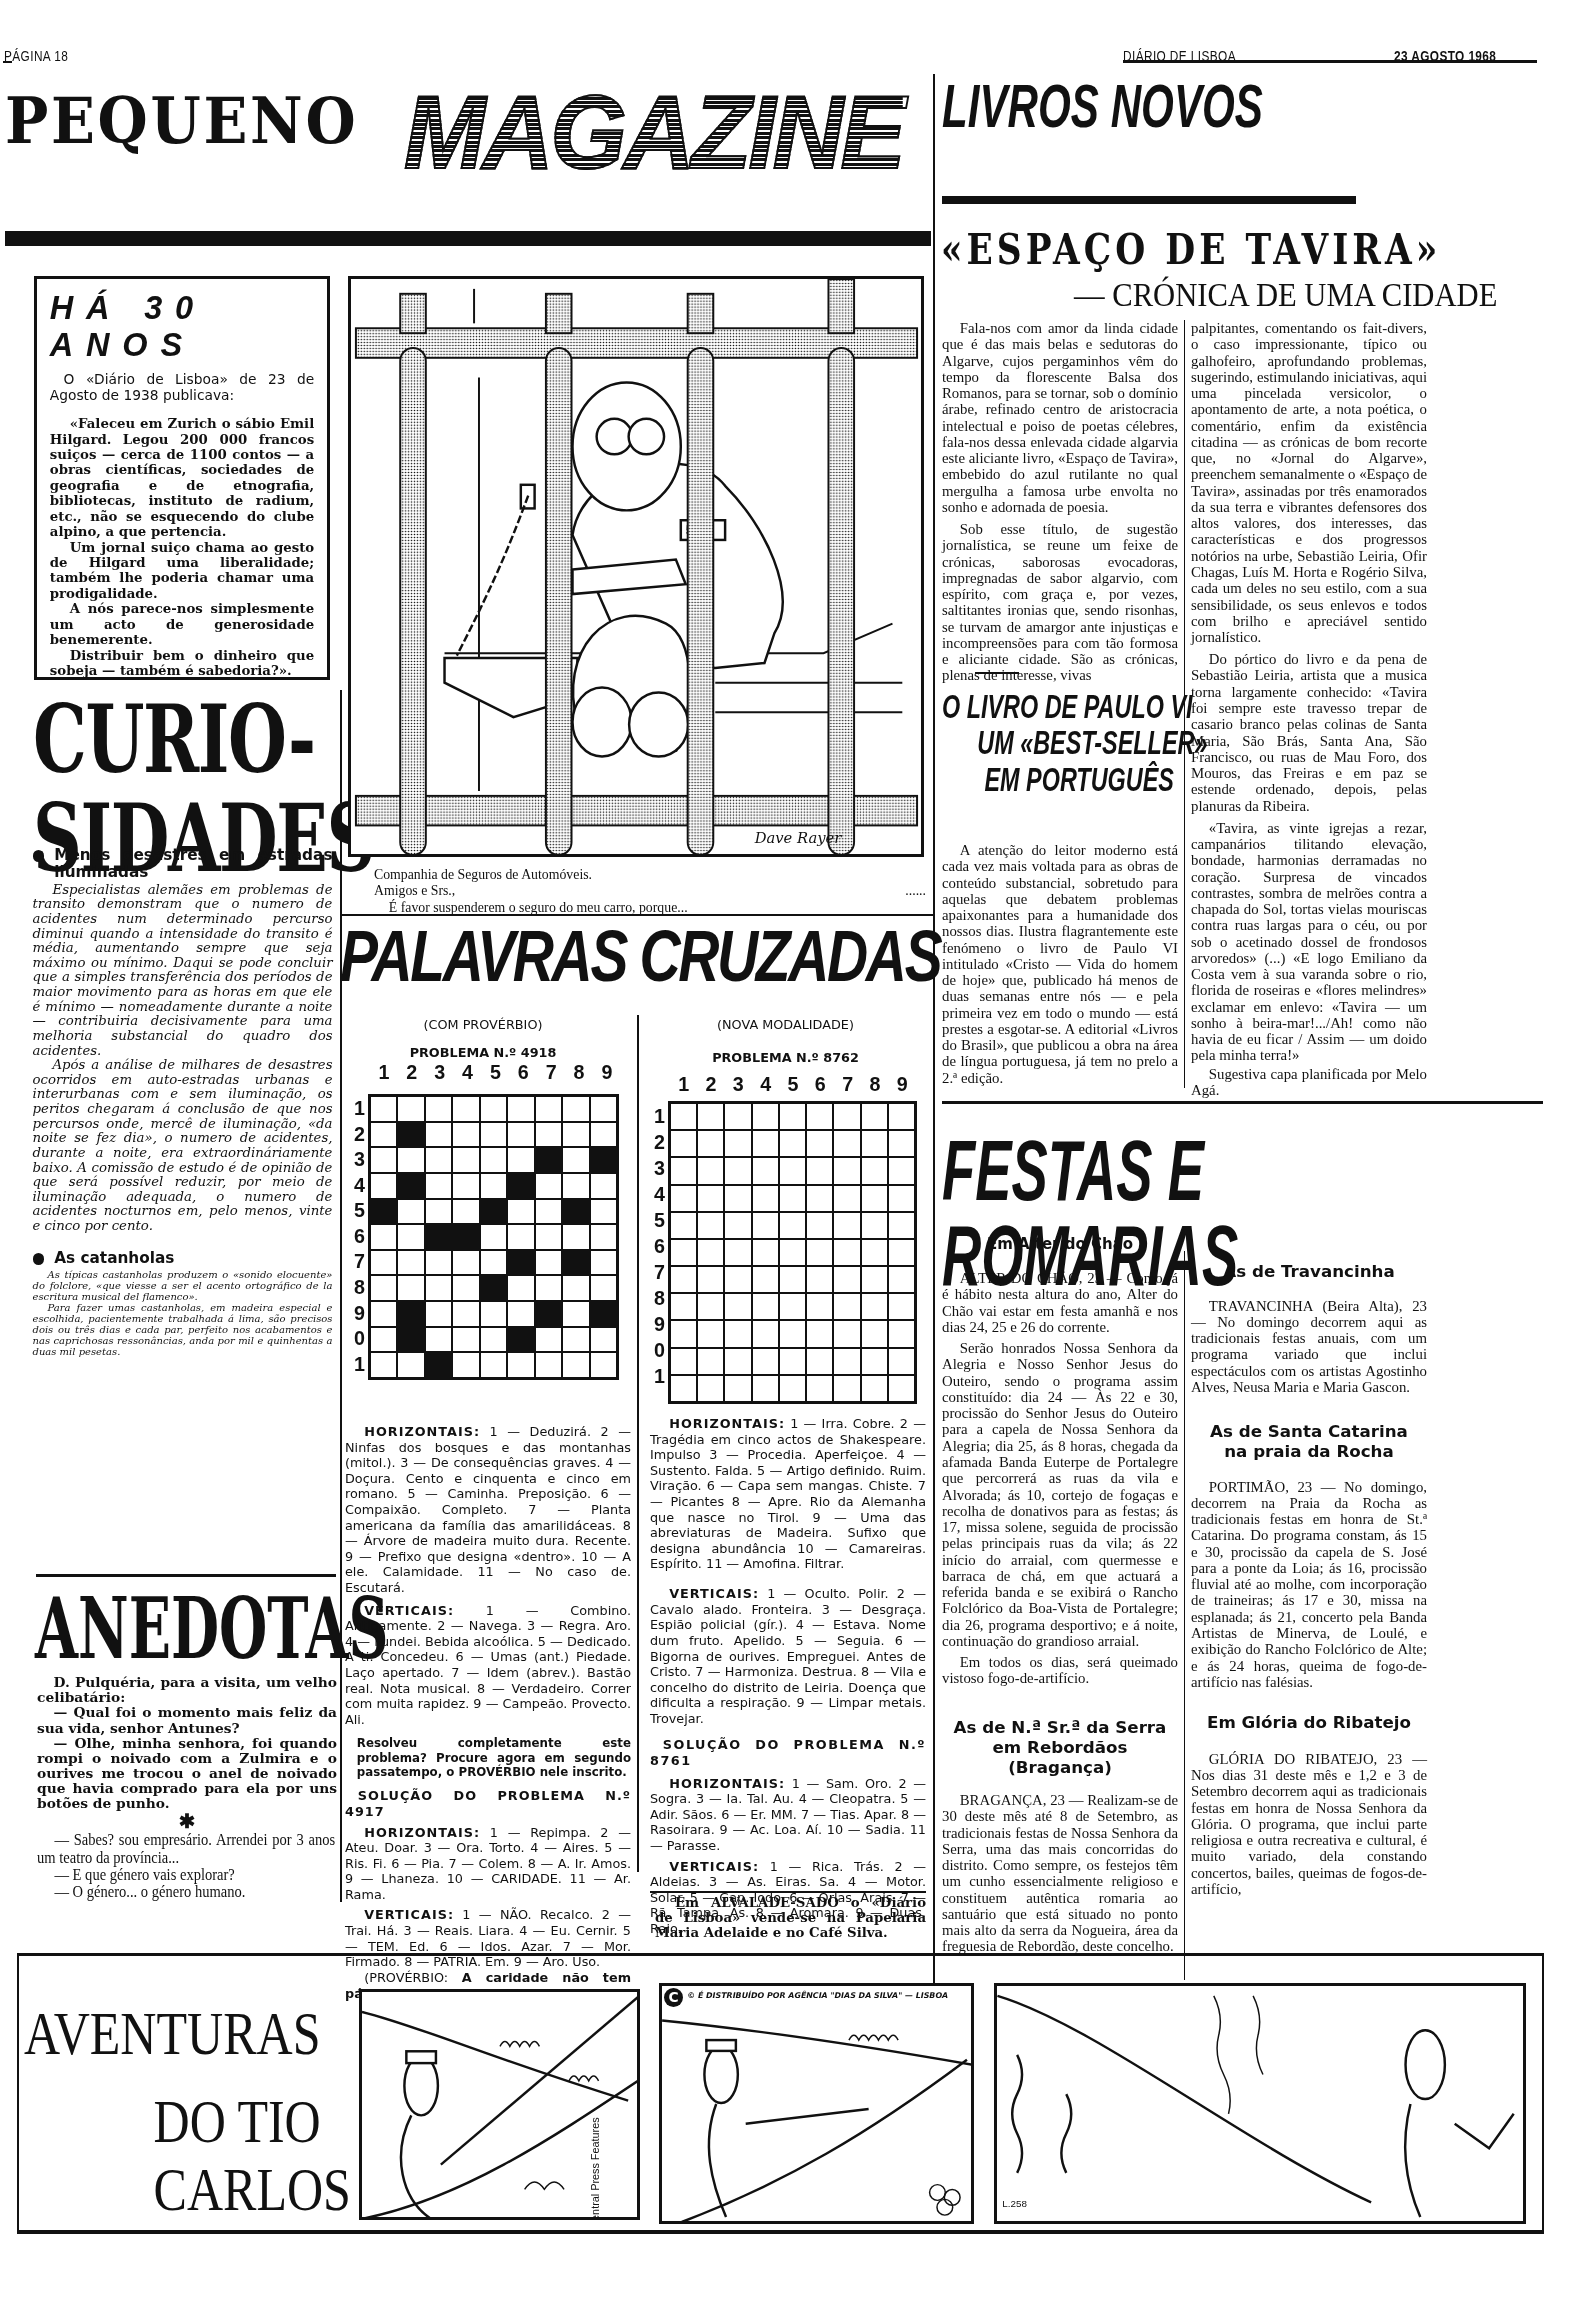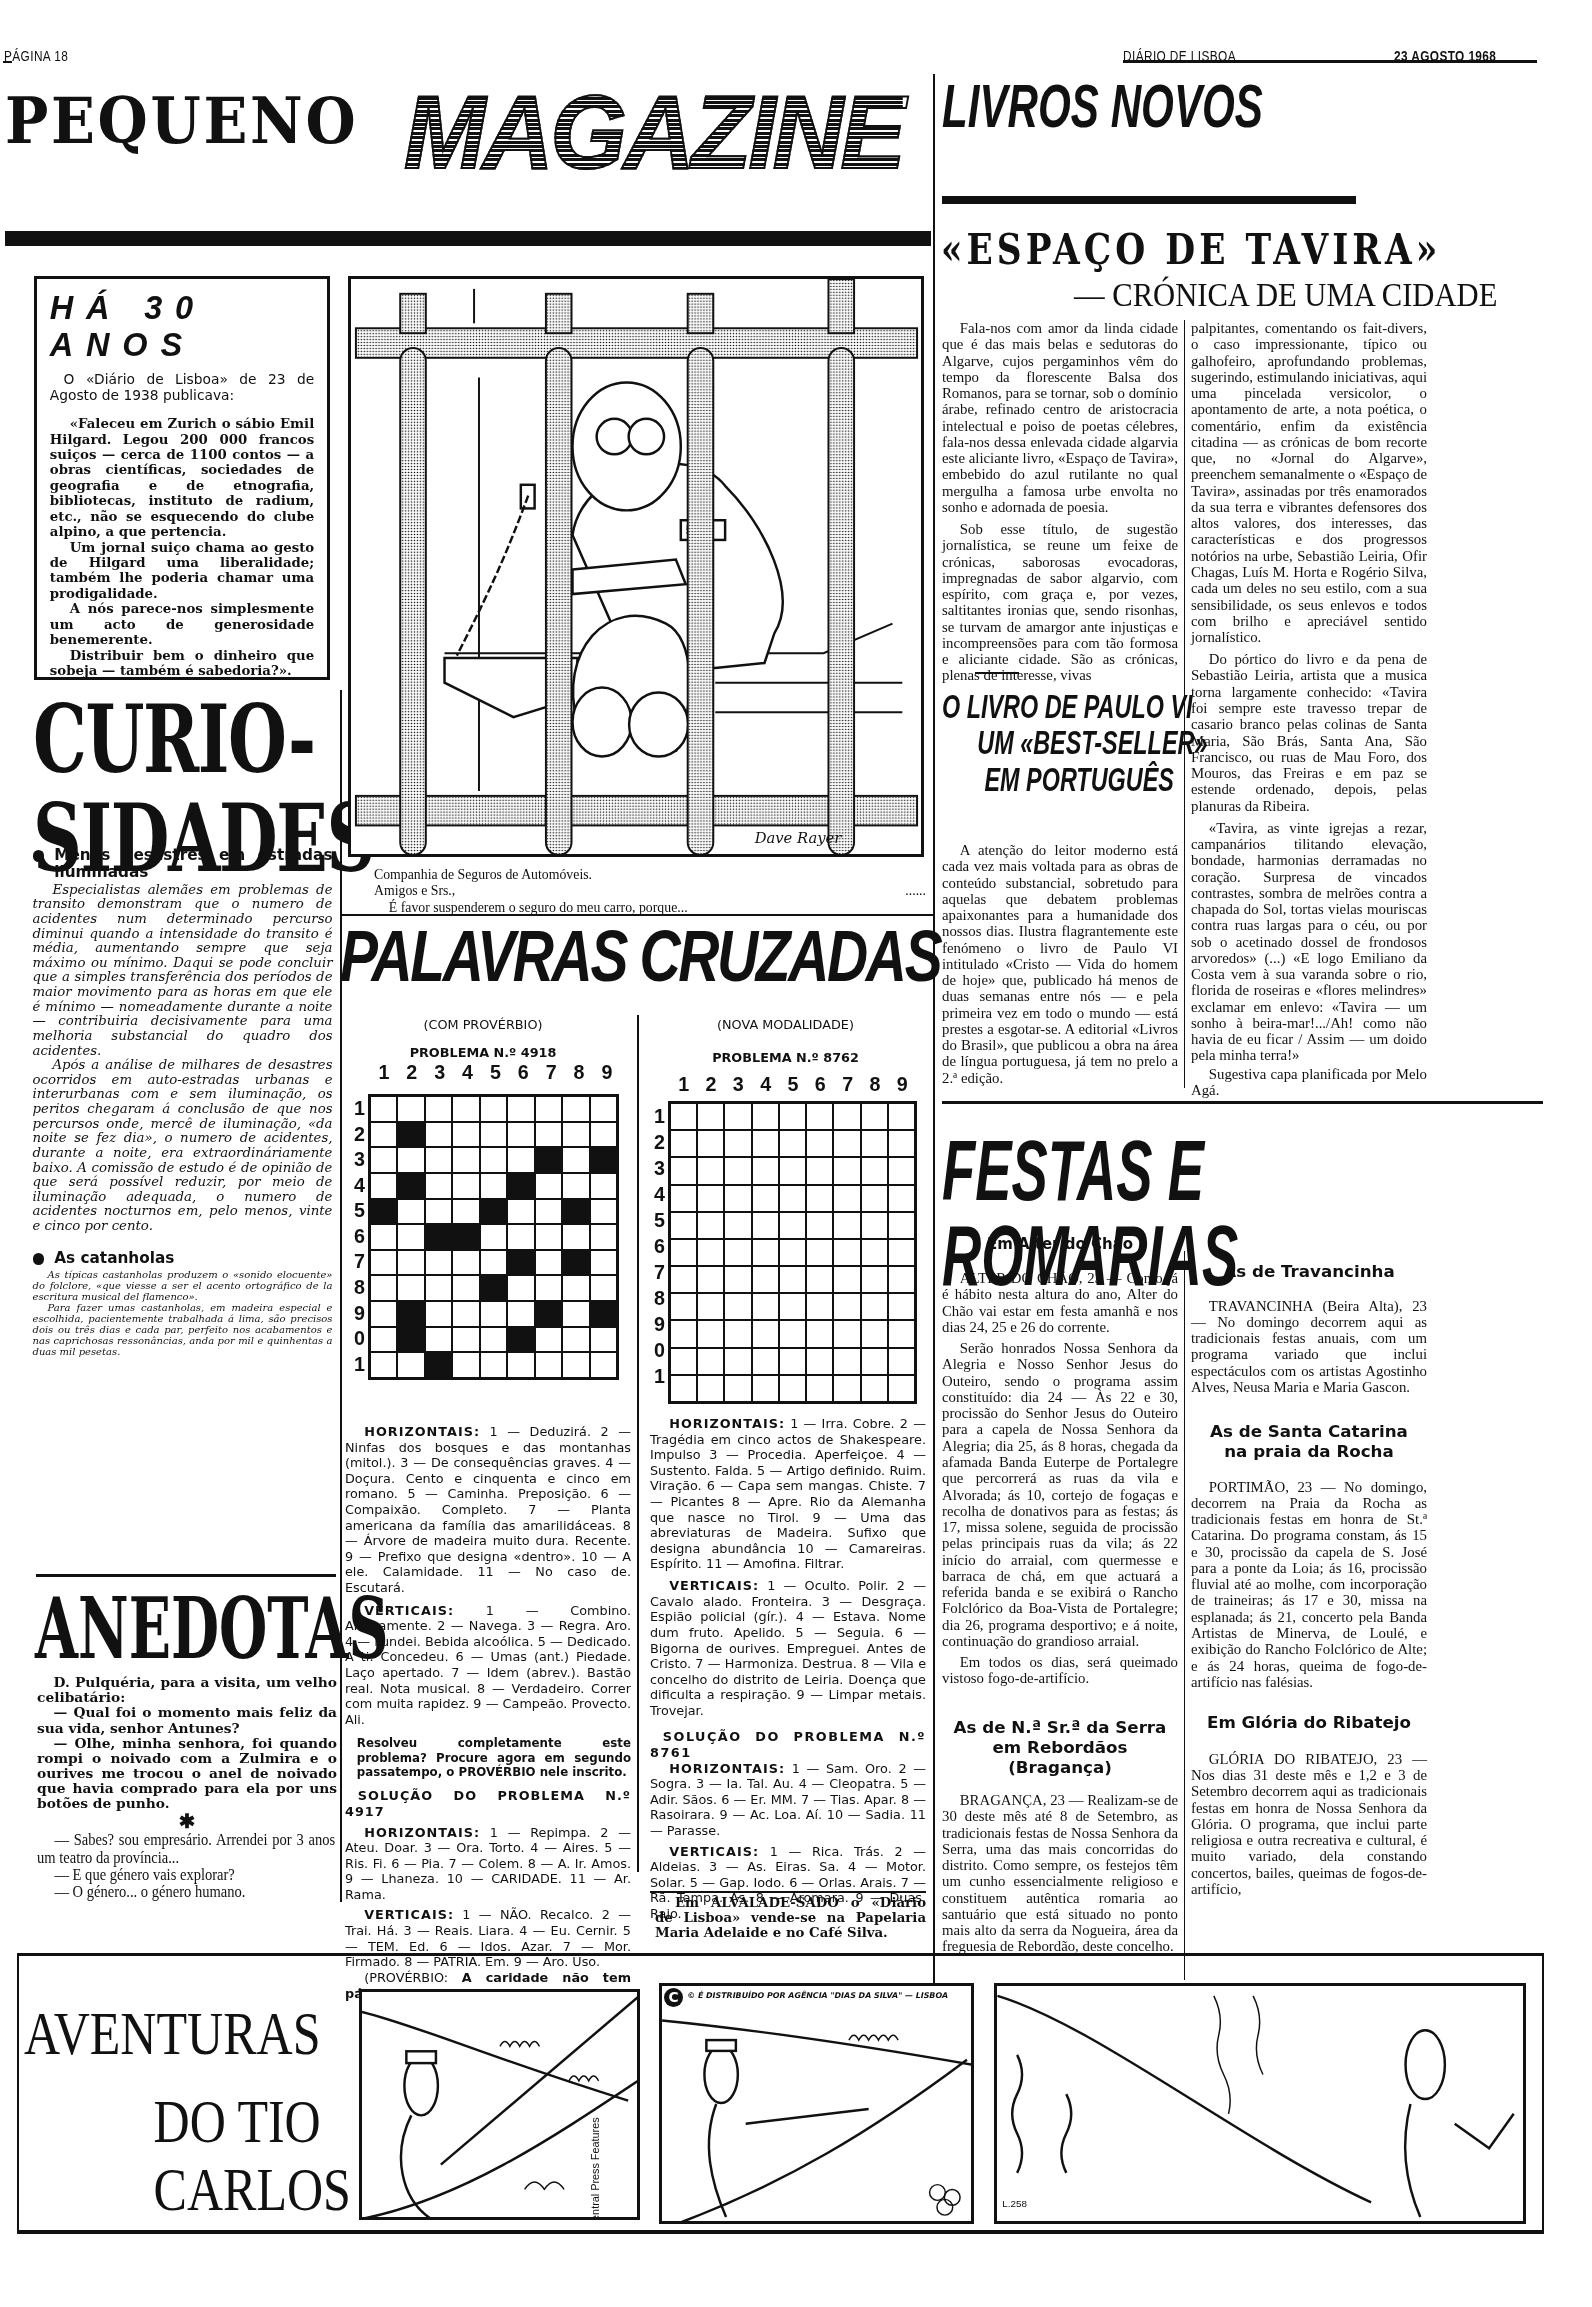--- a/index.html
+++ b/index.html
@@ -422,23 +422,23 @@
     <div class="cell"></div>
     <div class="cell"></div>
     <div class="cell"></div>
     <div class="cell"></div>
     <div class="cell"></div>
     <div class="cell"></div>
   </div>
 
 <div class="abs clue" style="left:650px;top:1416px;width:276px">
   <p style="text-indent:1.5em"><b>HORIZONTAIS:</b> <span>1 — Irra. Cobre. 2 — Tragédia em cinco actos de Shakespeare. Impulso 3 — Procedia. Aperfeiçoe. 4 — Sustento. Falda. 5 — Artigo definido. Ruim. Viração. 6 — Capa sem mangas. Chiste. 7 — Picantes 8 — Apre. Rio da Alemanha que nasce no Tirol. 9 — Uma das abreviaturas de Madeira. Sufixo que designa abundância 10 — Camareiras. Espírito. 11 — Amofina. Filtrar.</span></p>
-  <p style="text-indent:1.5em;margin-top:6px"><b>VERTICAIS:</b> <span>1 — Oculto. Polir. 2 — Cavalo alado. Fronteira. 3 — Desgraça. Espião policial (gír.). 4 — Estava. Nome dum fruto. Apelido. 5 — Seguia. 6 — Bigorna de ourives. Empreguei. Antes de Cristo. 7 — Harmoniza. Destrua. 8 — Vila e concelho do distrito de Leiria. Doença que dificulta a respiração. 9 — Limpar metais. Trovejar.</span></p>
+  <p style="text-indent:1.5em;margin-top:14px"><b>VERTICAIS:</b> <span>1 — Oculto. Polir. 2 — Cavalo alado. Fronteira. 3 — Desgraça. Espião policial (gír.). 4 — Estava. Nome dum fruto. Apelido. 5 — Seguia. 6 — Bigorna de ourives. Empreguei. Antes de Cristo. 7 — Harmoniza. Destrua. 8 — Vila e concelho do distrito de Leiria. Doença que dificulta a respiração. 9 — Limpar metais. Trovejar.</span></p>
   <p style="font-weight:700;margin-top:10.8px;letter-spacing:1.5px;text-indent:1em">SOLUÇÃO DO PROBLEMA N.º 8761</p>
-  <p style="text-indent:1.5em;margin-top:0"><b>HORIZONTAIS:</b> <span>1 — Sam. Oro. 2 — Sogra. 3 — Ia. Tal. Au. 4 — Cleopatra. 5 — Adir. Sãos. 6 — Er. MM. 7 — Tias. Apar. 8 — Rasoirara. 9 — Ac. Loa. Aí. 10 — Sadia. 11 — Parasse.</span></p>
+  <p style="text-indent:1.5em;margin-top:7px"><b>HORIZONTAIS:</b> <span>1 — Sam. Oro. 2 — Sogra. 3 — Ia. Tal. Au. 4 — Cleopatra. 5 — Adir. Sãos. 6 — Er. MM. 7 — Tias. Apar. 8 — Rasoirara. 9 — Ac. Loa. Aí. 10 — Sadia. 11 — Parasse.</span></p>
   <p style="text-indent:1.5em;margin-top:4.9px"><b>VERTICAIS:</b> <span>1 — Rica. Trás. 2 — Aldeias. 3 — As. Eiras. Sa. 4 — Motor. Solar. 5 — Gap. Iodo. 6 — Orlas. Arais. 7 — Rã. Tampa. As. 8 — Aromara. 9 — Duas. Raio.</span></p>
 </div>
 <div class="rule" style="left:650px;top:1891px;width:276px;height:2px"></div>
 <div class="abs" style="left:655px;top:1896px;width:271px;font-family:'DejaVu Serif',serif;font-weight:900;font-size:13.3px;line-height:1.12;text-align:justify;text-indent:1.5em">Em ALVALADE-SADO o «Diário de Lisboa» vende-se na Papelaria Maria Adelaide e no Café Silva.</div>
 
 <div class="abs bigcond" style="left:942px;top:75px;font-size:62px;line-height:1;transform:scaleX(.68)">LIVROS NOVOS</div>
 <div class="rule" style="left:942px;top:196px;width:414px;height:7.9px"></div>
 <div class="abs" style="left:941px;top:225px;font-family:'DejaVu Serif',serif;font-weight:900;font-size:42px;letter-spacing:4.9px;white-space:nowrap;transform:scaleX(.82);transform-origin:left top">«ESPAÇO DE TAVIRA»</div>
 <div class="abs" style="left:1074px;top:276px;font-family:'Liberation Serif',serif;font-size:34px;white-space:nowrap;transform:scaleX(.9);transform-origin:left top">— CRÓNICA DE UMA CIDADE</div>
 

